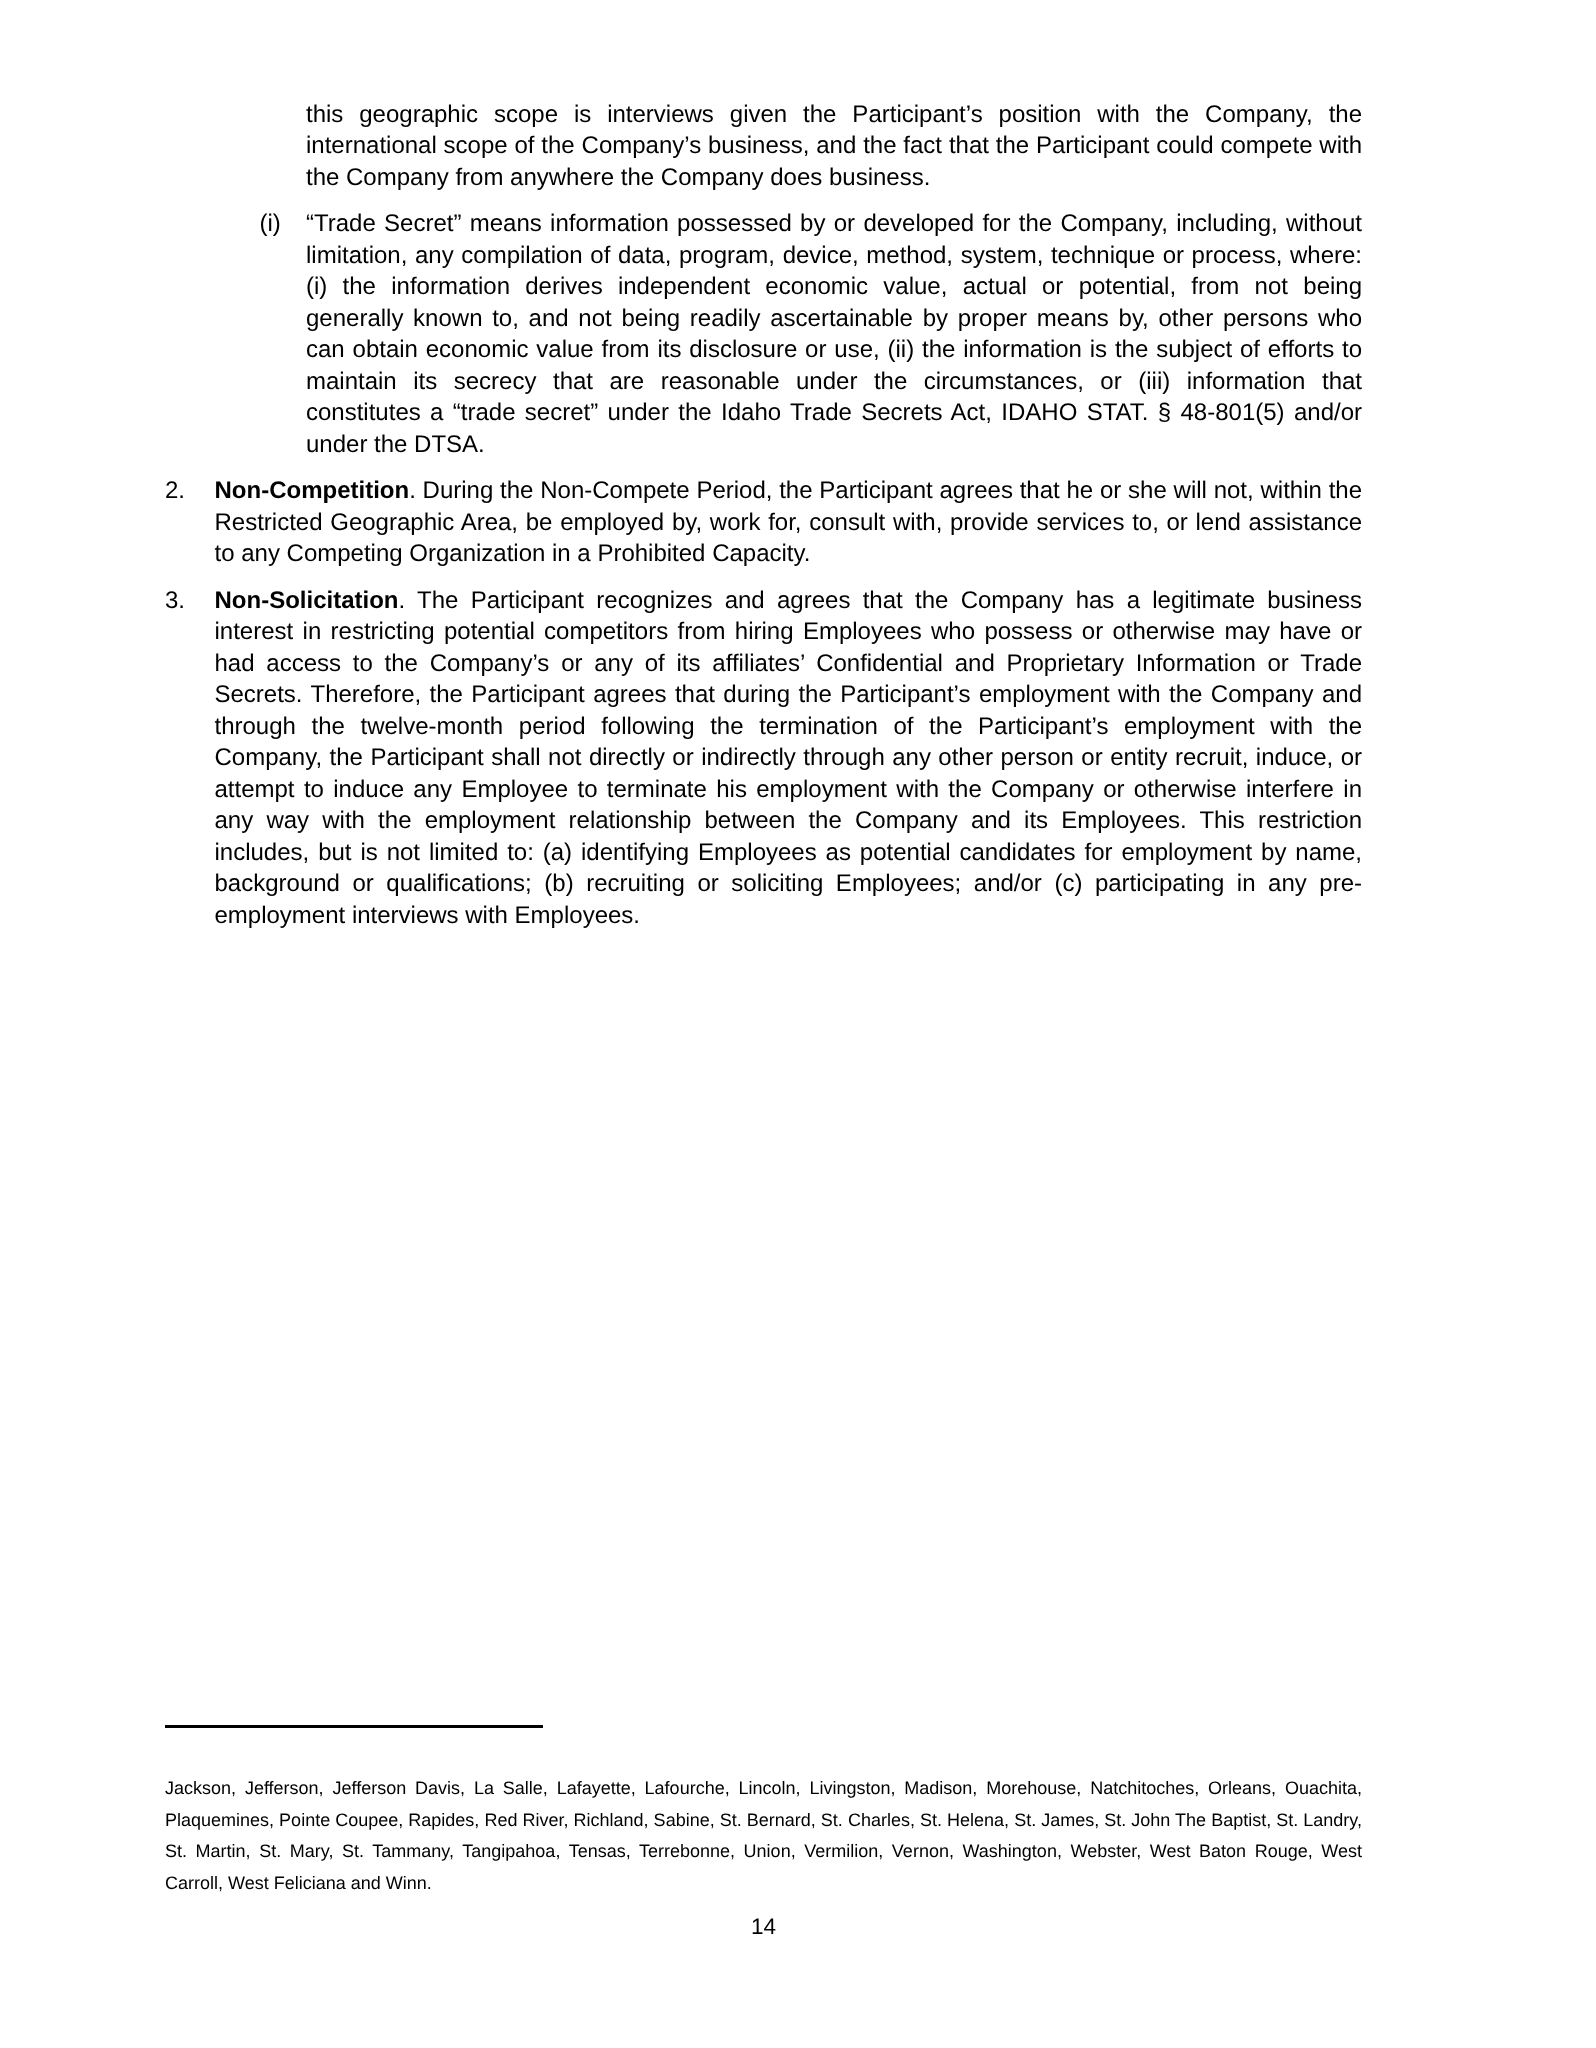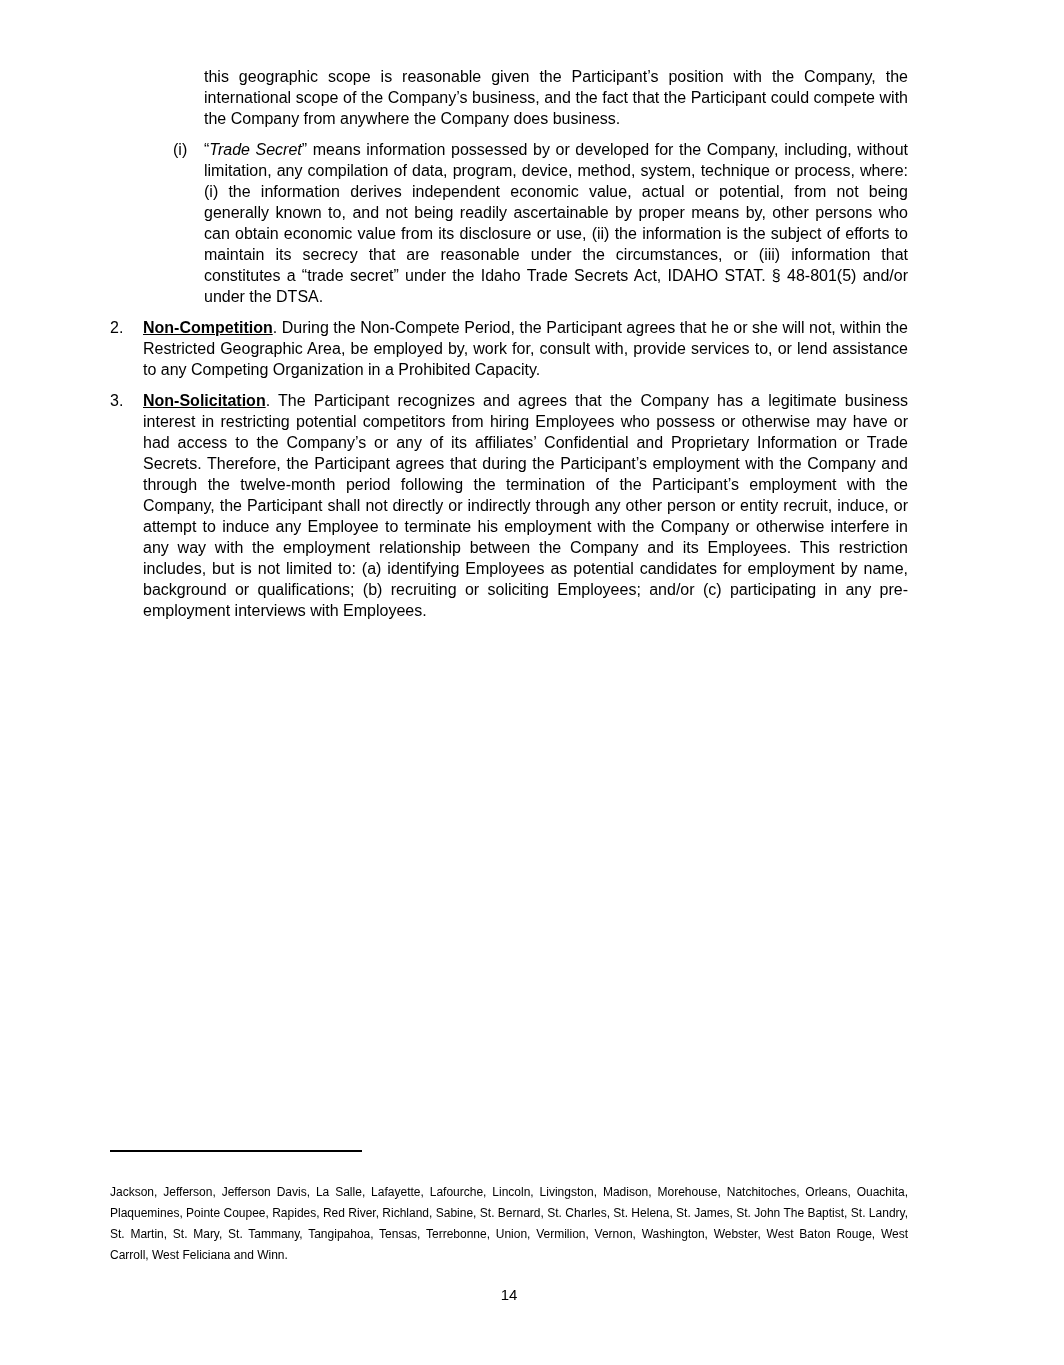--- a/index.html
+++ b/index.html
@@ -21,22 +21,22 @@
     line-height: 21px;
   }
   .para { text-align: justify; }
   .para.cont { margin-left: 94px; }
   .list-item { position: relative; margin-top: 10px; }
   .list-item .marker { position: absolute; top: 0; }
   .list-item.level-i { padding-left: 94px; }
   .list-item.level-i .marker { left: 63px; }
   .list-item.level-num { padding-left: 33px; }
   .list-item.level-num .marker { left: 0; }
-  .term-italic { font-style: italic; }
-  .heading { font-weight: bold; text-decoration: underline; }
+  .term-italic { }
+  .heading { font-weight: bold; }
   .doc-footer {
     position: absolute;
     left: 110px;
     width: 798px;
     top: 1150px;
   }
   .footnote-rule {
     width: 252px;
     height: 0;
     border-top: 2px solid #000000;
@@ -44,29 +44,29 @@
   }
   .footnote {
     font-size: 12px;
     line-height: 21px;
     text-align: justify;
   }
   .page-number {
     text-align: center;
     font-size: 15px;
     line-height: 21px;
-    margin-top: 18px;
+    margin-top: 8px;
   }
 </style>
 </head>
 <body>
 
 <div class="doc-body">
 
-  <p class="para cont">this geographic scope is reasonable given the Participant’s position with the Company, the international scope of the Company’s business, and the fact that the Participant could compete with the Company from anywhere the Company does business.</p>
+  <p class="para cont">this geographic scope is interviews given the Participant’s position with the Company, the international scope of the Company’s business, and the fact that the Participant could compete with the Company from anywhere the Company does business.</p>
 
   <div class="list-item level-i">
     <span class="marker">(i)</span>
     <p class="para"><span>“</span><span class="term-italic">Trade Secret</span><span>” means information possessed by or developed for the Company, including, without limitation, any compilation of data, program, device, method, system, technique or process, where: (i) the information derives independent economic value, actual or potential, from not being generally known to, and not being readily ascertainable by proper means by, other persons who can obtain economic value from its disclosure or use, (ii) the information is the subject of efforts to maintain its secrecy that are reasonable under the circumstances, or (iii) information that constitutes a “trade secret” under the Idaho Trade Secrets Act, IDAHO STAT. § 48-801(5) and/or under the DTSA.</span></p>
   </div>
 
   <div class="list-item level-num">
     <span class="marker">2.</span>
     <p class="para"><span class="heading">Non-Competition</span><span>. During the Non-Compete Period, the Participant agrees that he or she will not, within the Restricted Geographic Area, be employed by, work for, consult with, provide services to, or lend assistance to any Competing Organization in a Prohibited Capacity.</span></p>
   </div>

